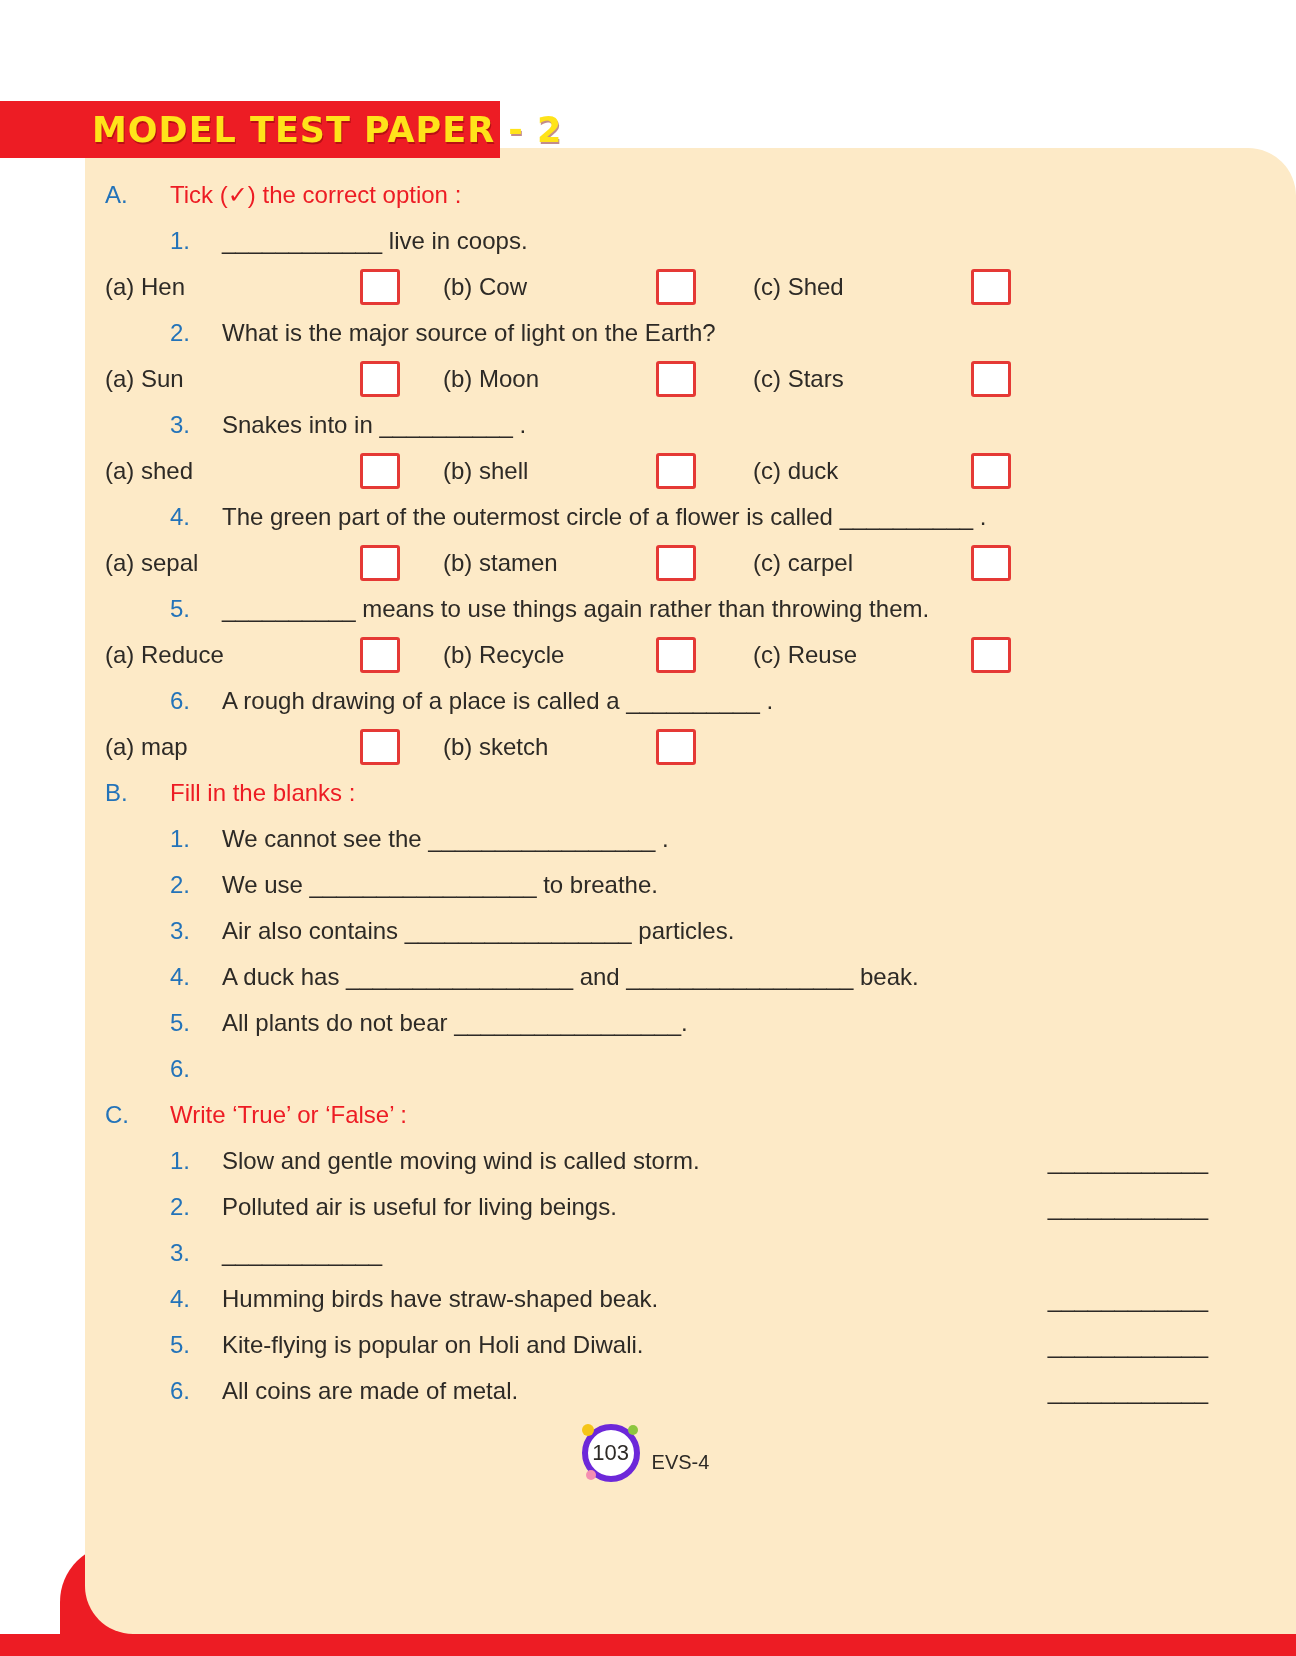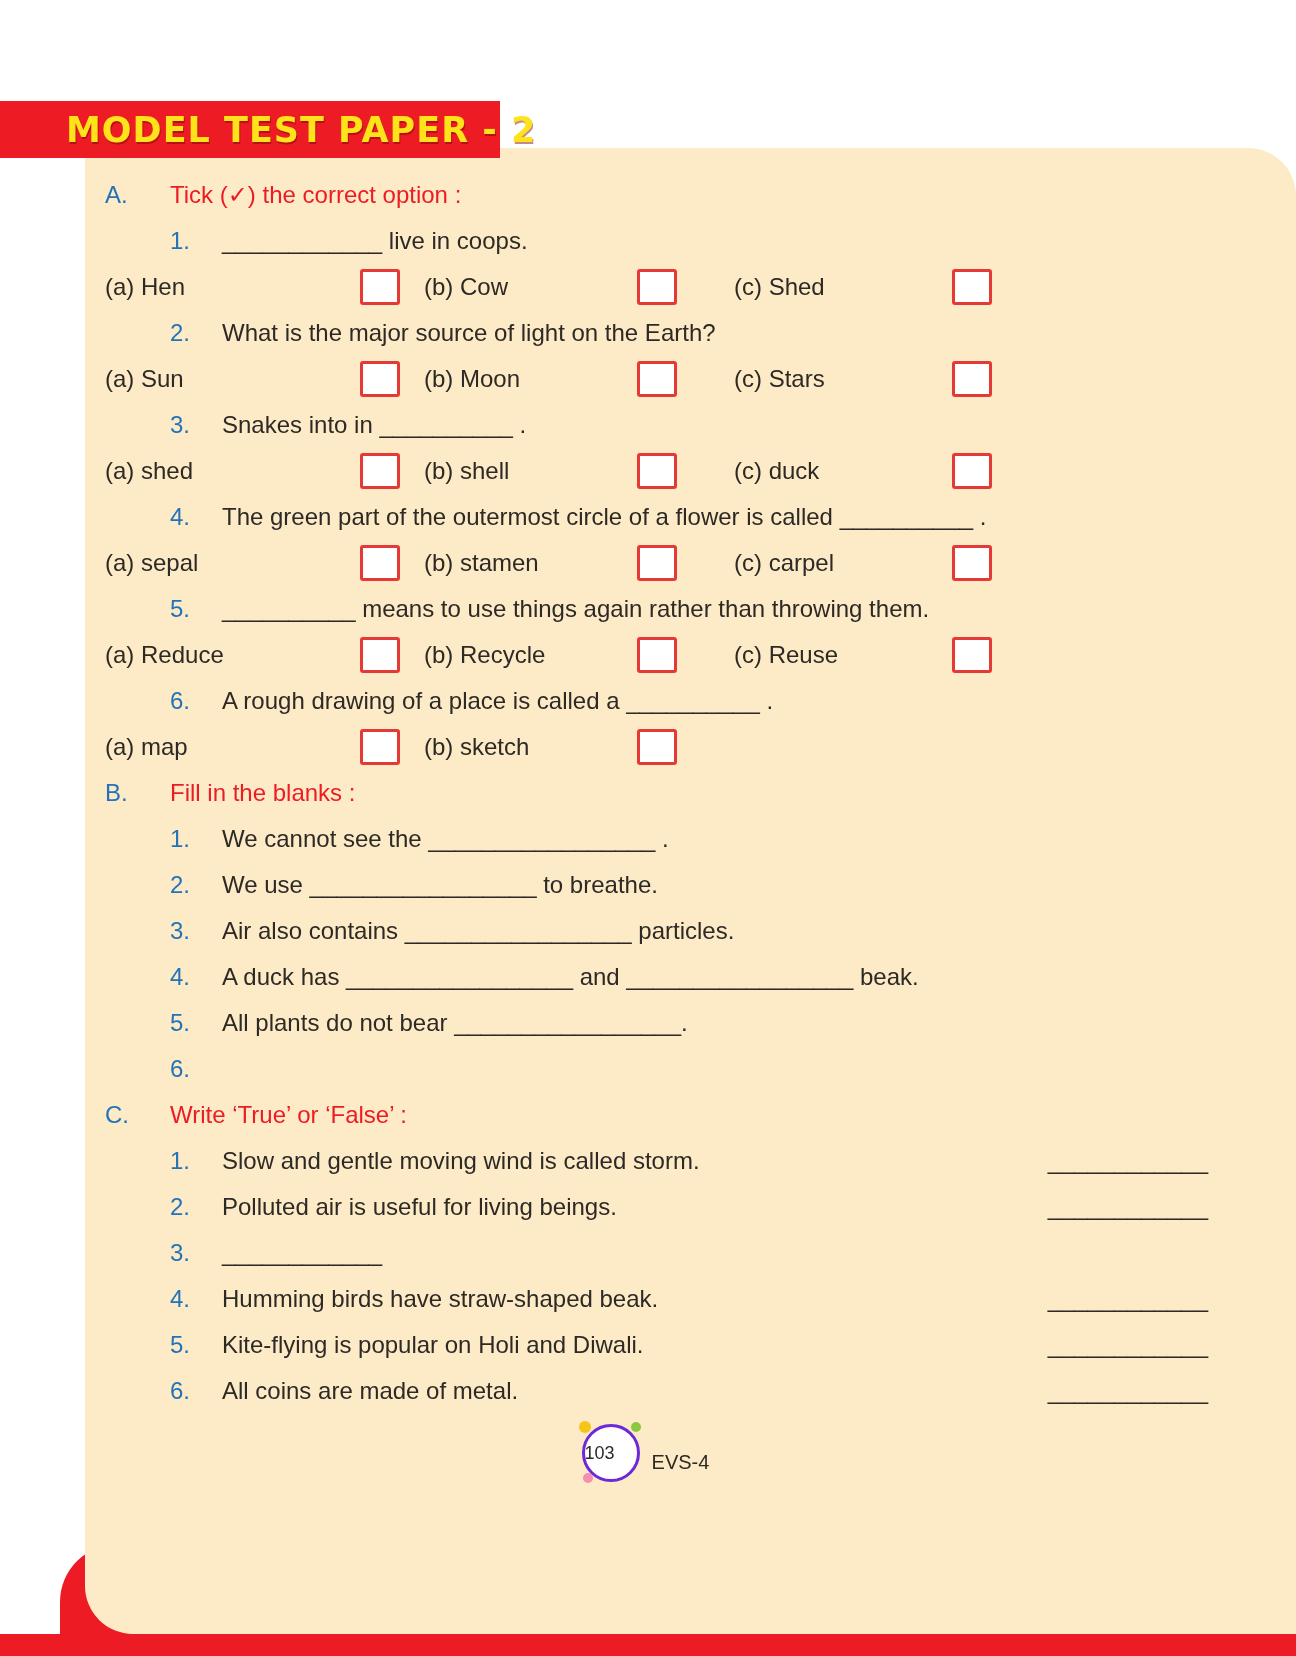--- a/index.html
+++ b/index.html
@@ -9,46 +9,46 @@
   
   .red-bottom { position:absolute; left:0; right:0; bottom:0; height:22px; background:#ed1c24; }
   .red-corner { position:absolute; left:60px; bottom:0; width:120px; height:112px; background:#ed1c24; border-top-left-radius:58px; }
 
   
   .panel { position:absolute; left:85px; top:148px; width:1211px; height:1486px; background:#fdeac7;
            border-top-right-radius:48px; border-bottom-left-radius:48px; padding-top:24px; }
 
   
   .banner { position:absolute; left:0; top:101px; width:500px; height:57px; background:#ed1c24;
-            display:flex; align-items:center; padding-left:66px; z-index:5; }
+            display:flex; align-items:center; padding-left:92px; z-index:5; }
   .banner-title { font-family:"DejaVu Sans", sans-serif; font-size:35px; font-weight:bold; color:#ffe31a;
                   letter-spacing:1px; text-shadow:1px 2px 0 rgba(120,0,0,0.45); white-space:nowrap; }
 
   
   .row { display:flex; align-items:center; height:46px; padding-left:20px; font-size:24px; color:#2d2a26; }
   .sec-letter { width:65px; color:#2373b9; flex:0 0 auto; }
   .sec-title { color:#ed1c24; }
   .q-num { margin-left:65px; width:52px; color:#2373b9; flex:0 0 auto; }
   .q-text { color:#2d2a26; white-space:nowrap; }
 
   
   .options-row .opt { display:flex; align-items:center; justify-content:space-between; flex:0 0 auto; }
   .opt-a { width:295px; }
-  .opt-b { margin-left:24px;  width:253px; }
+  .opt-b { margin-left:43px;  width:253px; }
   .opt-c { margin-left:57px;  width:258px; }
   .checkbox { width:40px; height:36px; background:#ffffff; border:3px solid #e53935; border-radius:3px; flex:0 0 auto; }
 
   
   .tf-row .q-text { flex:1 1 auto; }
   .answer-line { flex:0 0 auto; margin-right:88px; color:#2d2a26; }
 
   
   .footer { display:flex; align-items:center; justify-content:center; margin-top:10px; gap:12px; transform:translateX(-45px); }
-  .badge { position:relative; width:58px; height:58px; border-radius:50%; background:#ffffff; border:3px solid #6d28d9;
-           display:flex; align-items:center; font-size:18px; color:#2d2a26; }
+  .badge { position:relative; width:58px; height:58px; border-radius:50%; background:#ffffff; border:6px solid #6d28d9;
+           display:flex; align-items:center; justify-content:center; font-size:22px; color:#2d2a26; }
   .dot { position:absolute; border-radius:50%; }
   .dot-1 { width:12px; height:12px; background:#f5c518; top:-6px; left:-6px; }
   .dot-2 { width:10px; height:10px; background:#8dc63f; top:-5px; right:-4px; }
   .dot-3 { width:10px; height:10px; background:#f48fb1; bottom:-4px; left:-2px; }
   .book-code { font-size:20px; color:#2d2a26; margin-top:18px; }
 </style>
 </head>
 <body>
 
 <div class="page">

